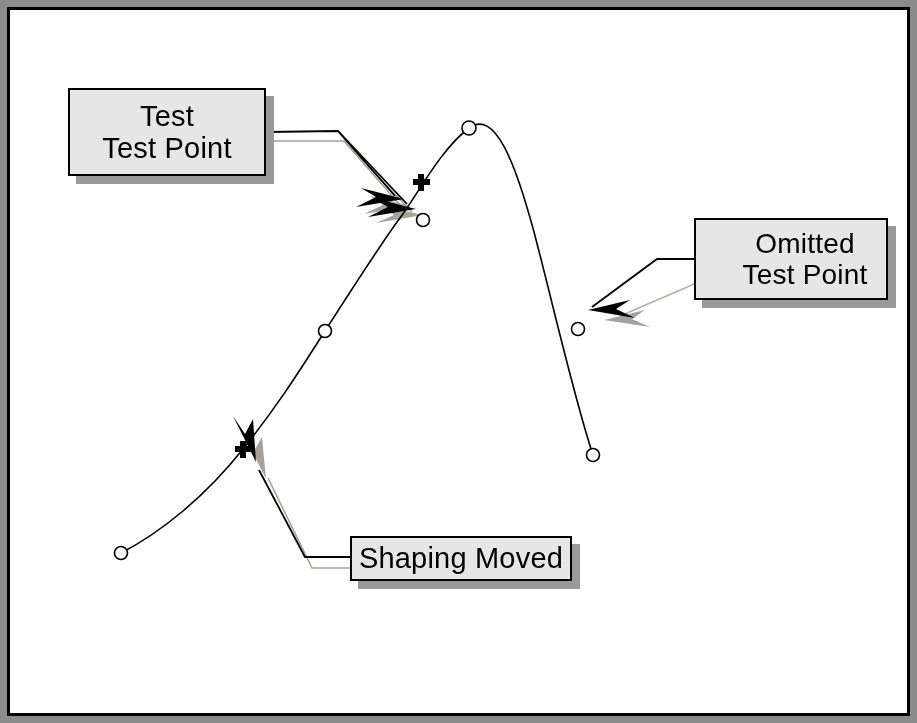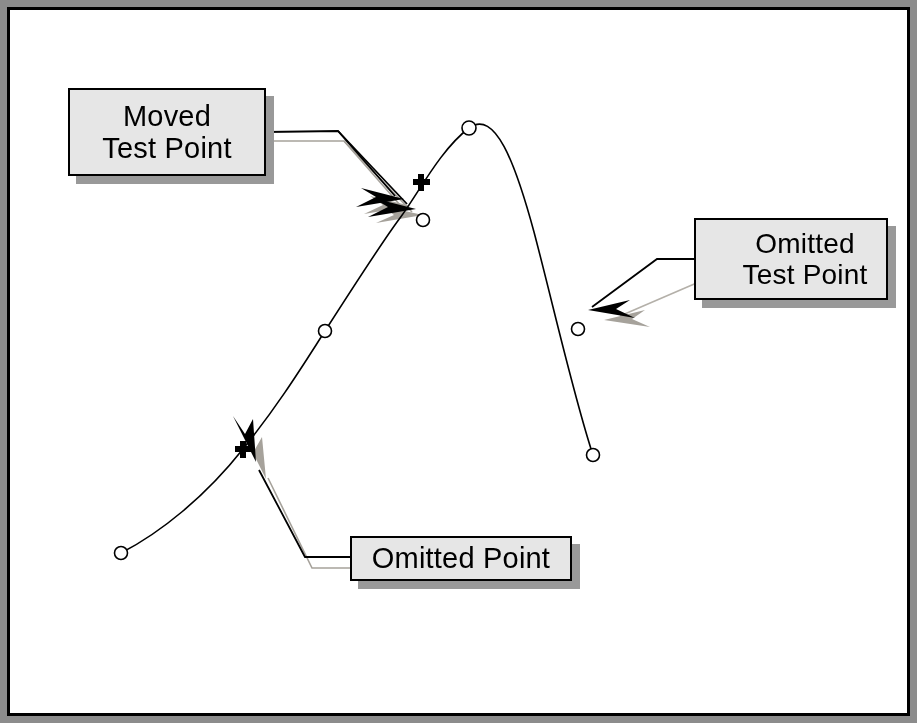--- a/index.html
+++ b/index.html
@@ -149,26 +149,26 @@
     </g>
 
     <g fill="#999999">
       <rect x="76" y="96" width="198" height="88"></rect>
       <rect x="702" y="226" width="194" height="82"></rect>
       <rect x="358" y="544" width="222" height="45"></rect>
     </g>
   </svg>
 
   <div class="callout" id="callout-moved">
-    <span class="line">Moved</span>
+    <span class="line">Test</span>
     <span class="line">Test Point</span>
   </div>
 
   <div class="callout" id="callout-omitted">
     <span class="line">Omitted</span>
     <span class="line">Test Point</span>
   </div>
 
   <div class="callout" id="callout-shaping">
-    <span class="line">Omitted Point</span>
+    <span class="line">Shaping Moved</span>
   </div>
 
 </div>
 
 </body></html>

